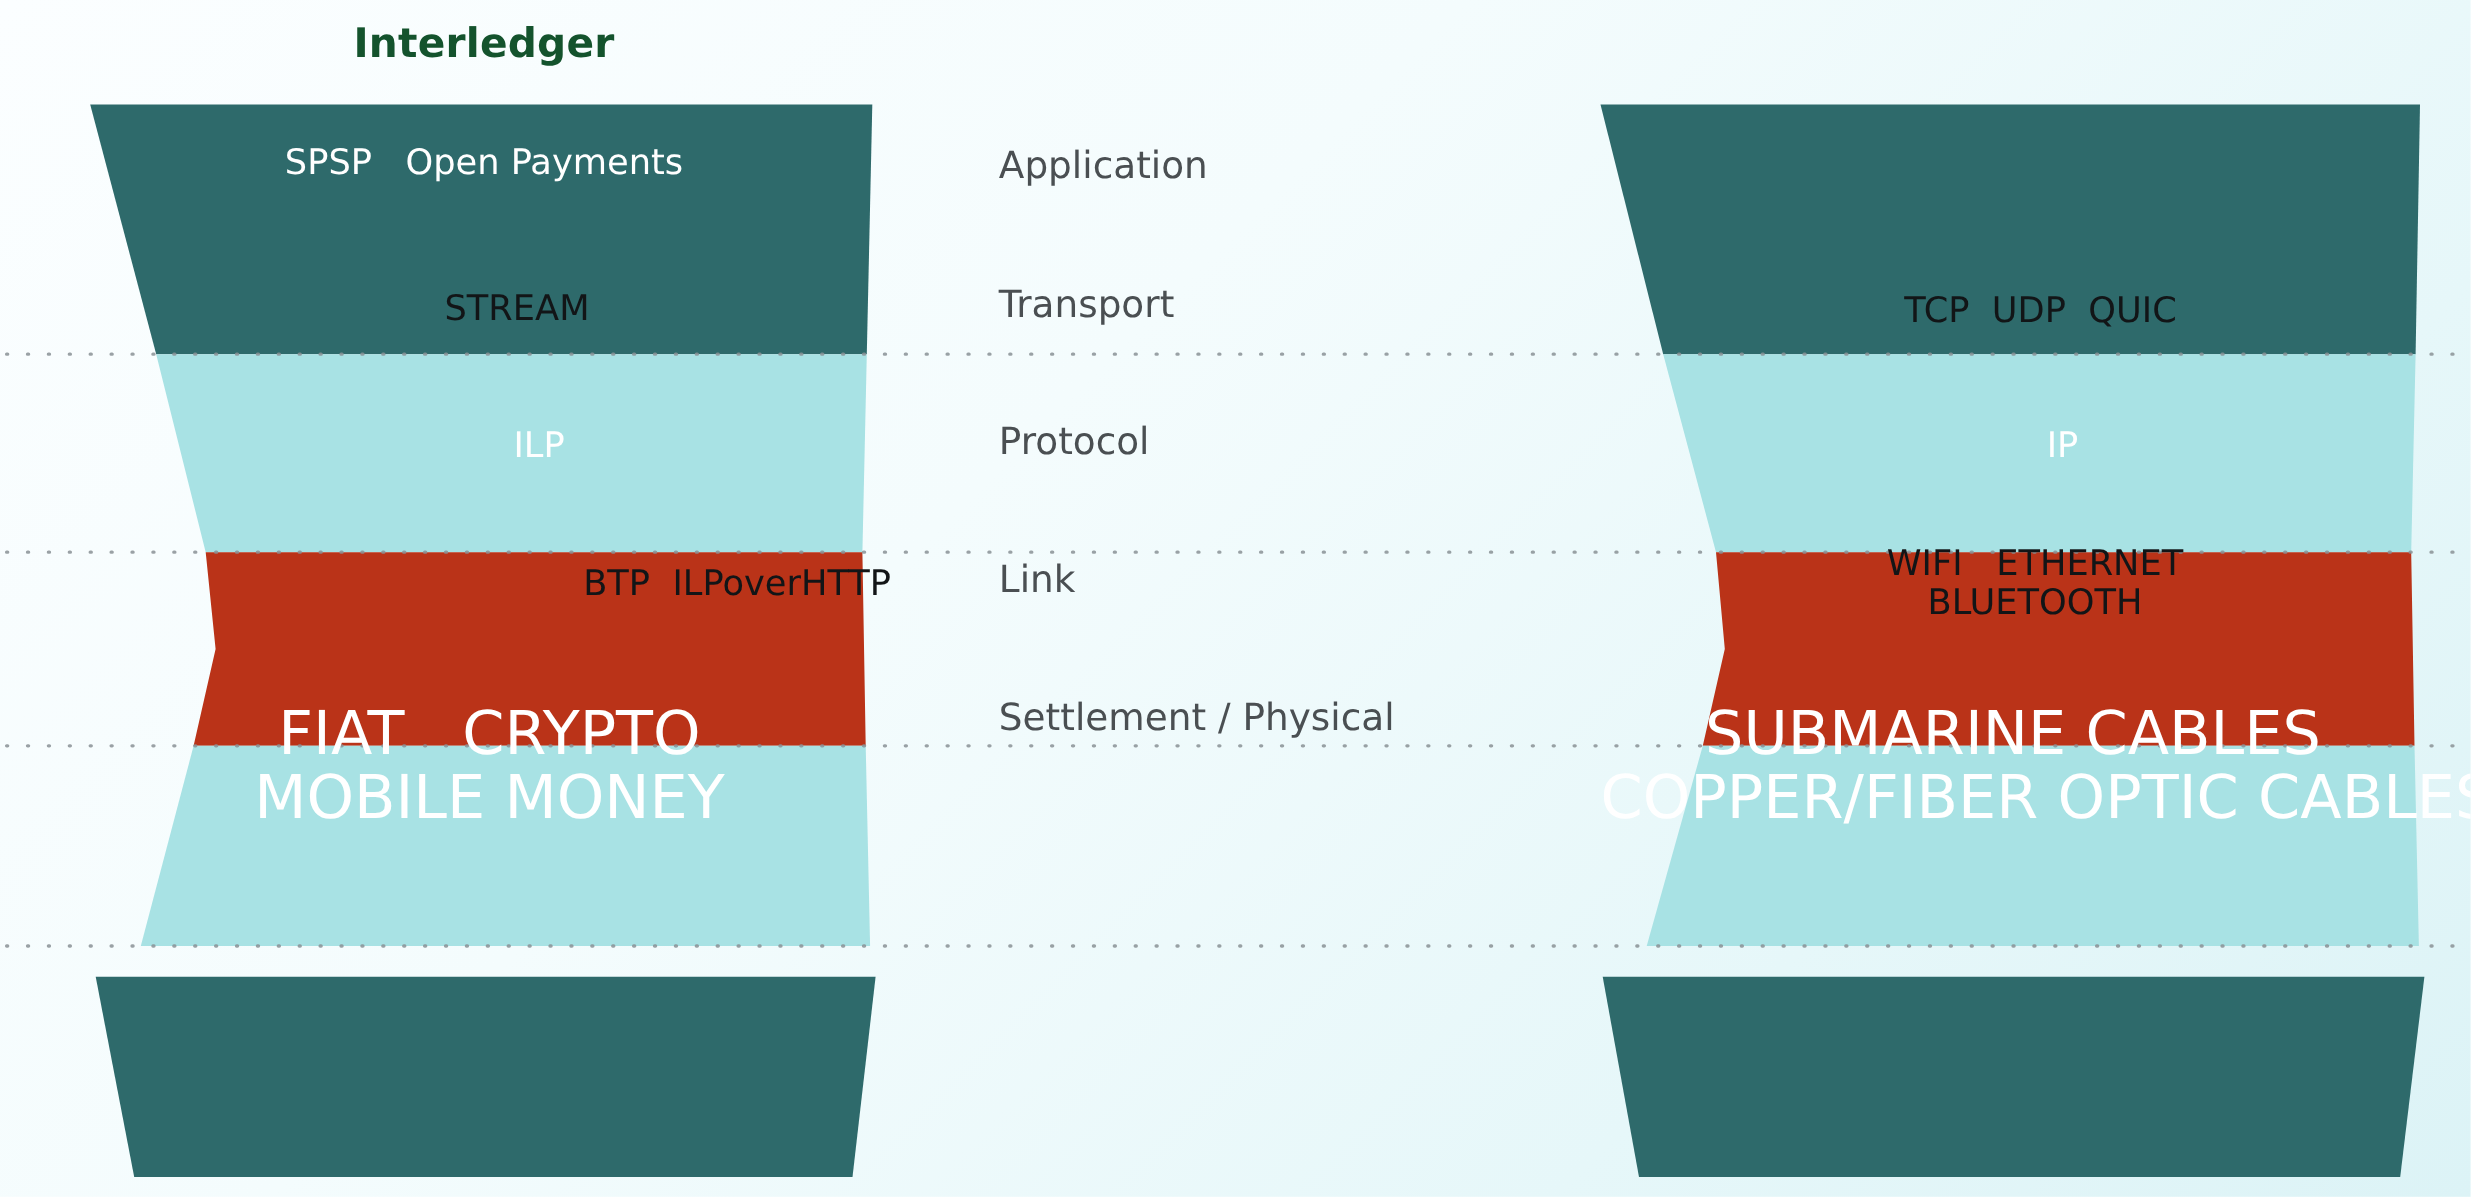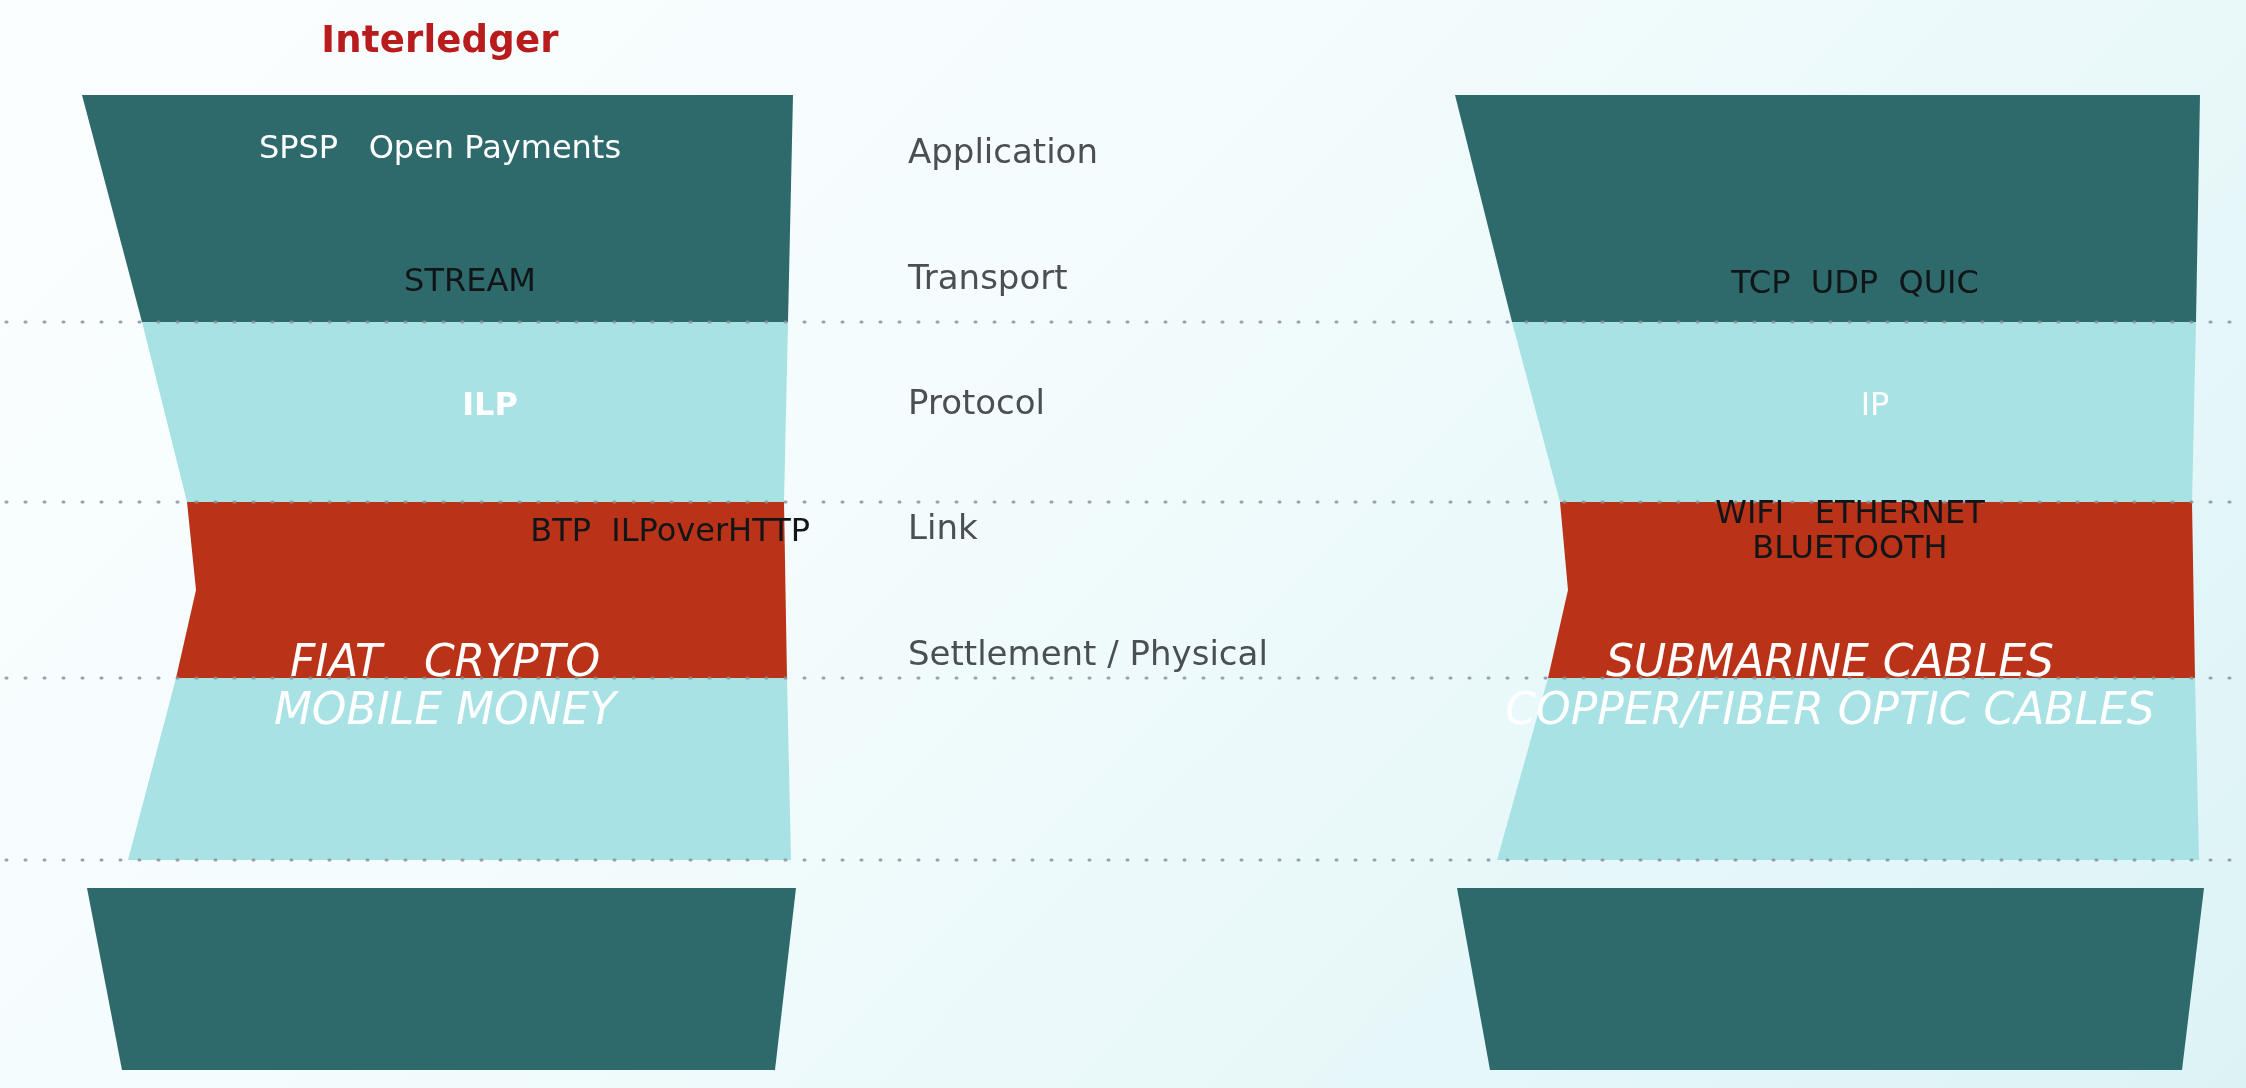--- a/index.html
+++ b/index.html
@@ -9,39 +9,39 @@
     background:linear-gradient(135deg,#fbfeff 0%,#f4fcfd 40%,#e6f7f9 75%,#dcf3f6 100%);
     position:relative;
   }
   #stage { position:absolute; inset:0; }
   svg.layer { position:absolute; left:0; top:0; width:2246px; height:1088px; }
 
   .col-title {
     position:absolute;
     font-weight:bold;
     font-size:37px;
-    color:#b91c1c;
+    color:#14532d;
     letter-spacing:0.2px;
     text-align:center;
     white-space:nowrap;
   }
   #title-left  { left:0;    top:18px; width:880px; }
   #title-right { left:1380px; top:18px; width:866px; }
 
   .cell-text {
     position:absolute;
     text-align:center;
     white-space:pre;
     line-height:1.08;
     pointer-events:none;
   }
   .t-white { color:#ffffff; }
   .t-dark  { color:#121517; }
   .big  { font-size:32px; }
-  .caps { font-size:44px;font-style:italic; }
+  .caps { font-size:55px; }
 
   .mid-label {
     position:absolute;
     font-size:34px;
     color:#4a4f52;
     white-space:nowrap;
     left:908px;
   }
 </style>
 </head>
@@ -84,21 +84,21 @@
   <div class="col-title" id="title-left">Interledger</div>
 
   <div class="mid-label" style="top:131px;">Application</div>
   <div class="mid-label" style="top:257px;">Transport</div>
   <div class="mid-label" style="top:382px;">Protocol</div>
   <div class="mid-label" style="top:507px;">Link</div>
   <div class="mid-label" style="top:633px;">Settlement / Physical</div>
 
   <div class="cell-text t-white big" style="left:60px;  top:130px; width:760px;">SPSP   Open Payments</div>
   <div class="cell-text t-dark  big" style="left:140px; top:263px; width:660px;">STREAM</div>
-  <div class="cell-text t-white big" style="left:180px; top:387px; width:620px;font-weight:bold;">ILP</div>
+  <div class="cell-text t-white big" style="left:180px; top:387px; width:620px;">ILP</div>
   <div class="cell-text t-dark  big" style="left:130px; top:513px; width:680px;text-align:right;">BTP  ILPoverHTTP</div>
   <div class="cell-text t-white caps" style="left:90px; top:637px; width:710px;">FIAT   CRYPTO
 MOBILE MONEY</div>
 
   <div class="cell-text t-dark  big" style="left:1510px; top:265px; width:690px;">TCP  UDP  QUIC</div>
   <div class="cell-text t-white big" style="left:1550px; top:387px; width:650px;">IP</div>
   <div class="cell-text t-dark  big" style="left:1495px; top:495px; width:710px;">WIFI   ETHERNET
 BLUETOOTH</div>
   <div class="cell-text t-white caps" style="left:1455px; top:637px; width:750px;">SUBMARINE CABLES
 COPPER/FIBER OPTIC CABLES</div>

